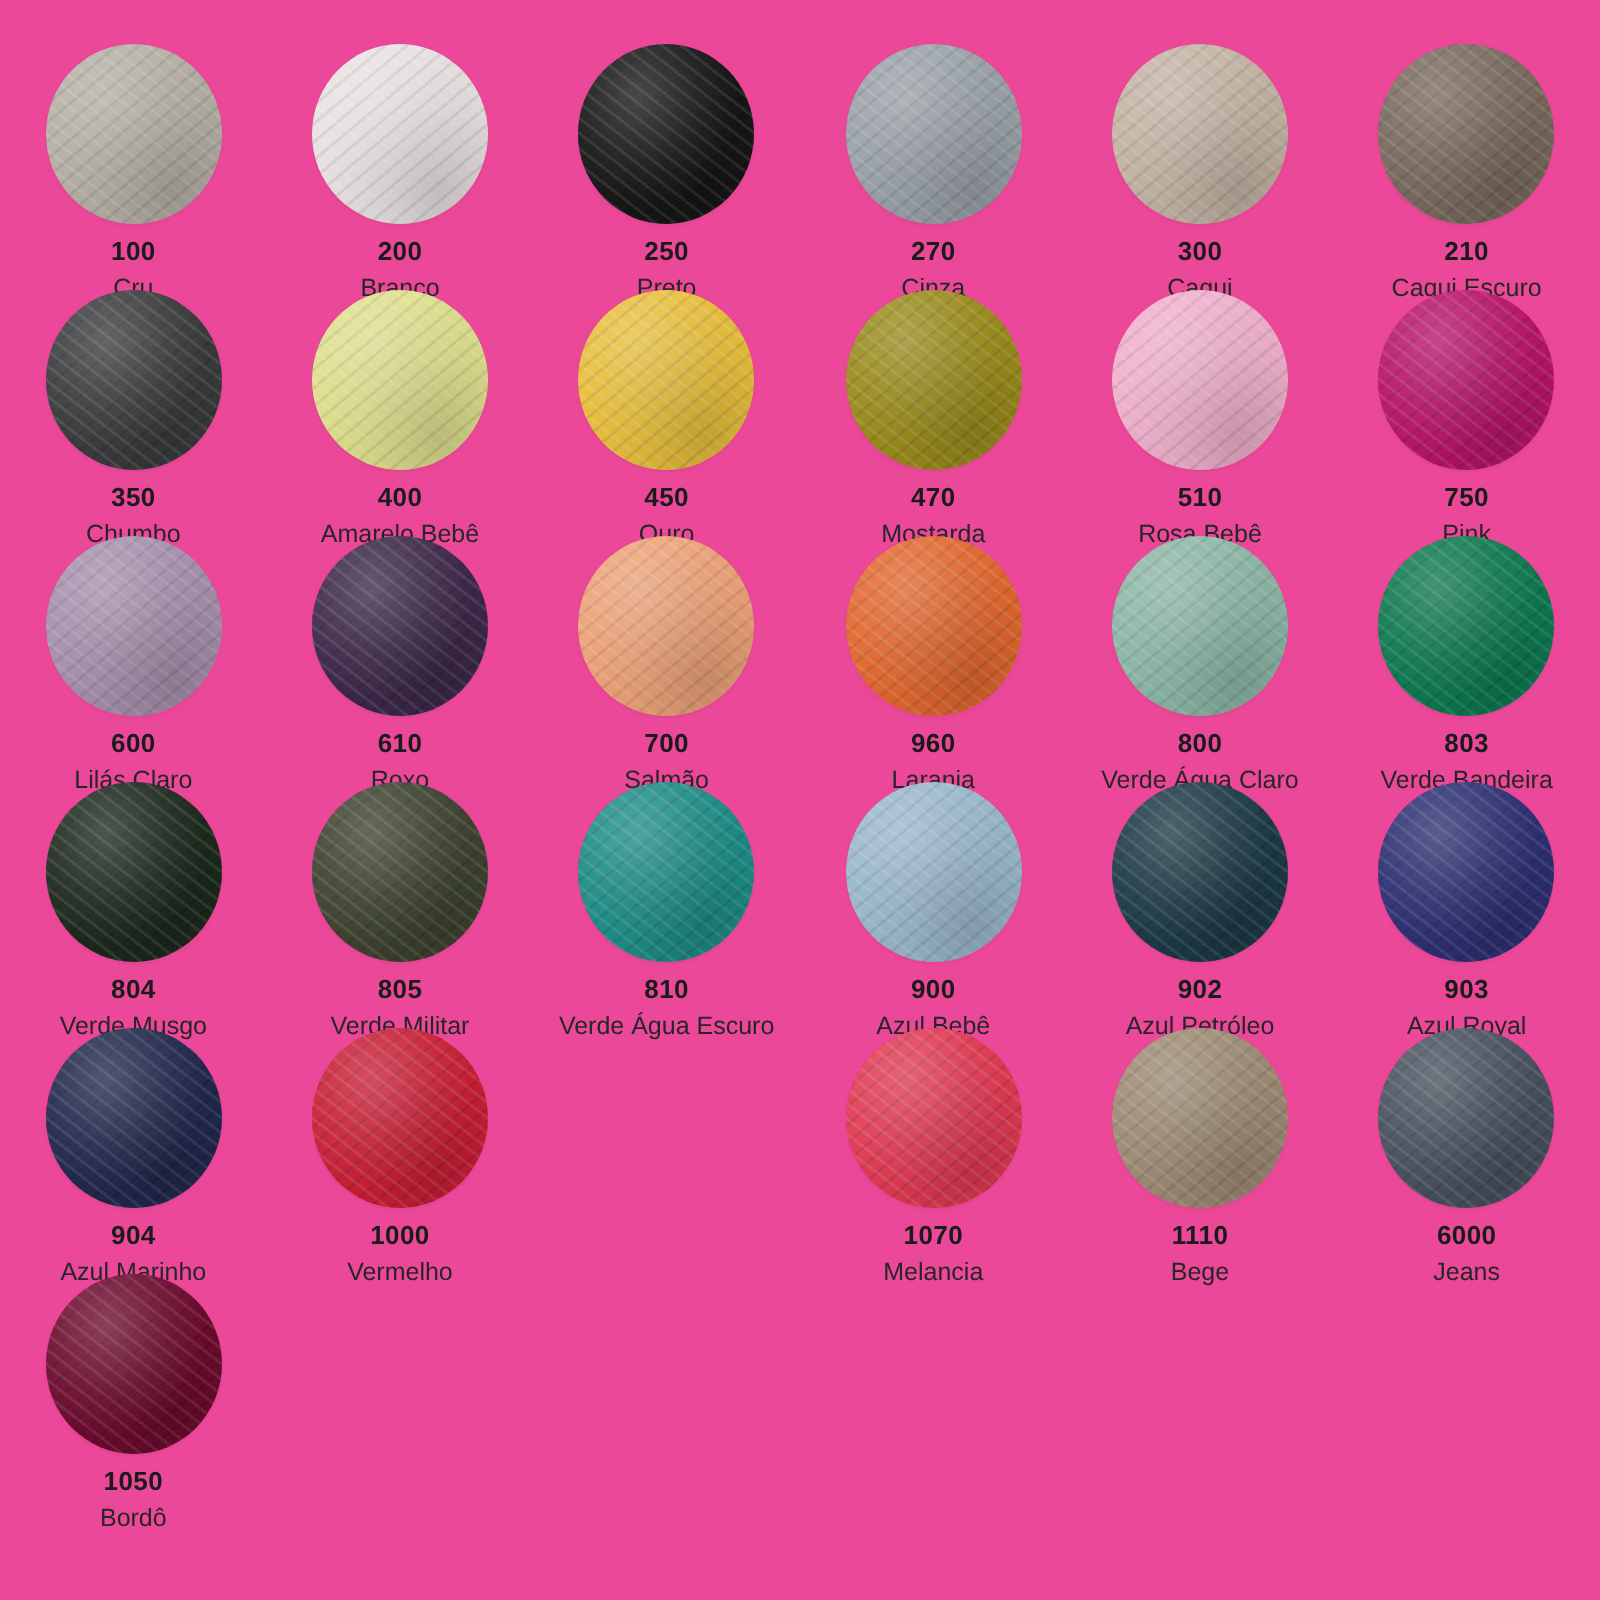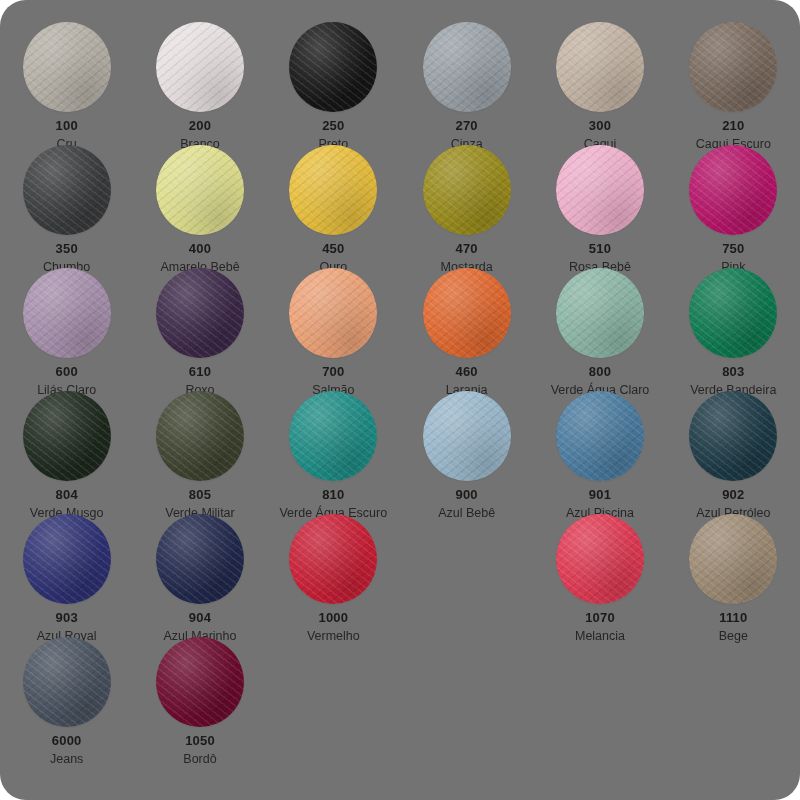--- a/index.html
+++ b/index.html
@@ -116,21 +116,21 @@
     font-weight: normal;
     color: #262626;
     line-height: 1.15;
     text-align: center;
     white-space: nowrap;
   }
 </style>
 </head>
 <body style="background: rgb(255, 255, 255);">
 
-<div id="chart" style="background: #737373; border-radius: 26px;">
+<div id="chart" style="background: #ec4899;">
   <div class="grid">
       <div class="cell">
         <div class="swatch-wrap">
           <div class="swatch" style="background-color: rgb(181, 176, 166);"></div>
         </div>
         <div class="code">100</div>
         <div class="name">Cru</div>
       </div>
       <div class="cell">
         <div class="swatch-wrap">
@@ -227,21 +227,21 @@
         <div class="swatch-wrap">
           <div class="swatch" style="background-color: rgb(237, 162, 119);"></div>
         </div>
         <div class="code">700</div>
         <div class="name">Salmão</div>
       </div>
       <div class="cell">
         <div class="swatch-wrap">
           <div class="swatch" style="background-color: rgb(226, 104, 47);"></div>
         </div>
-        <div class="code">460</div>
+        <div class="code">960</div>
         <div class="name">Laranja</div>
       </div>
       <div class="cell">
         <div class="swatch-wrap">
           <div class="swatch" style="background-color: rgb(140, 183, 166);"></div>
         </div>
         <div class="code">800</div>
         <div class="name">Verde Água Claro</div>
       </div>
       <div class="cell">
@@ -274,27 +274,20 @@
       </div>
       <div class="cell">
         <div class="swatch-wrap">
           <div class="swatch" style="background-color: rgb(154, 184, 204);"></div>
         </div>
         <div class="code">900</div>
         <div class="name">Azul Bebê</div>
       </div>
       <div class="cell">
         <div class="swatch-wrap">
-          <div class="swatch" style="background-color: rgb(75, 124, 160);"></div>
-        </div>
-        <div class="code">901</div>
-        <div class="name">Azul Piscina</div>
-      </div>
-      <div class="cell">
-        <div class="swatch-wrap">
           <div class="swatch" style="background-color: rgb(29, 59, 71);"></div>
         </div>
         <div class="code">902</div>
         <div class="name">Azul Petróleo</div>
       </div>
       <div class="cell">
         <div class="swatch-wrap">
           <div class="swatch" style="background-color: rgb(46, 49, 115);"></div>
         </div>
         <div class="code">903</div>

